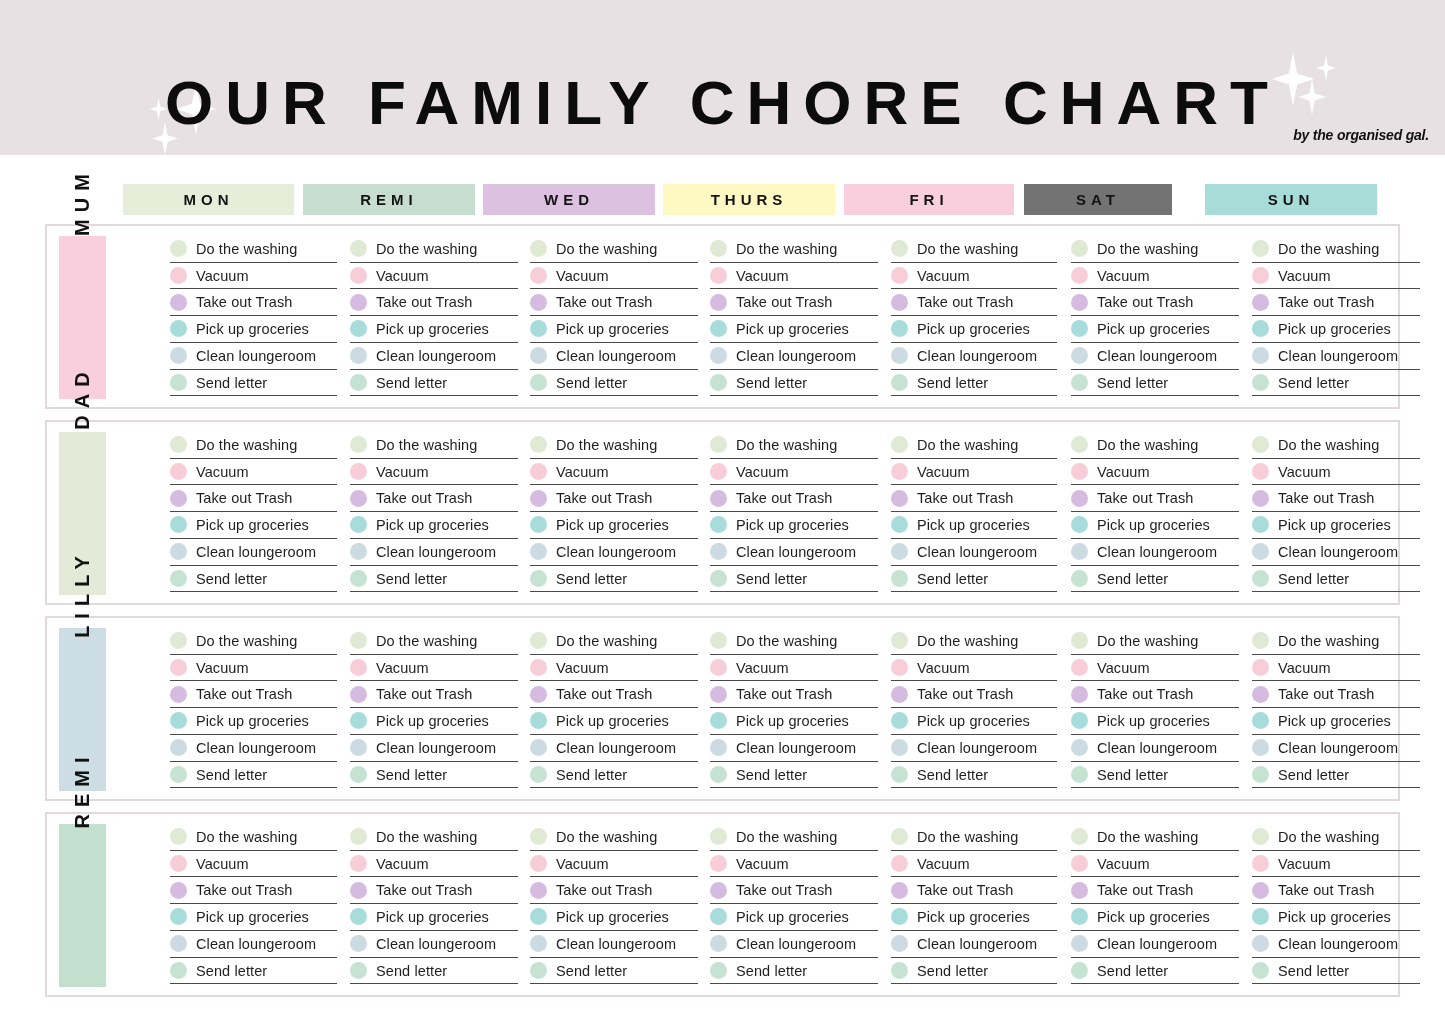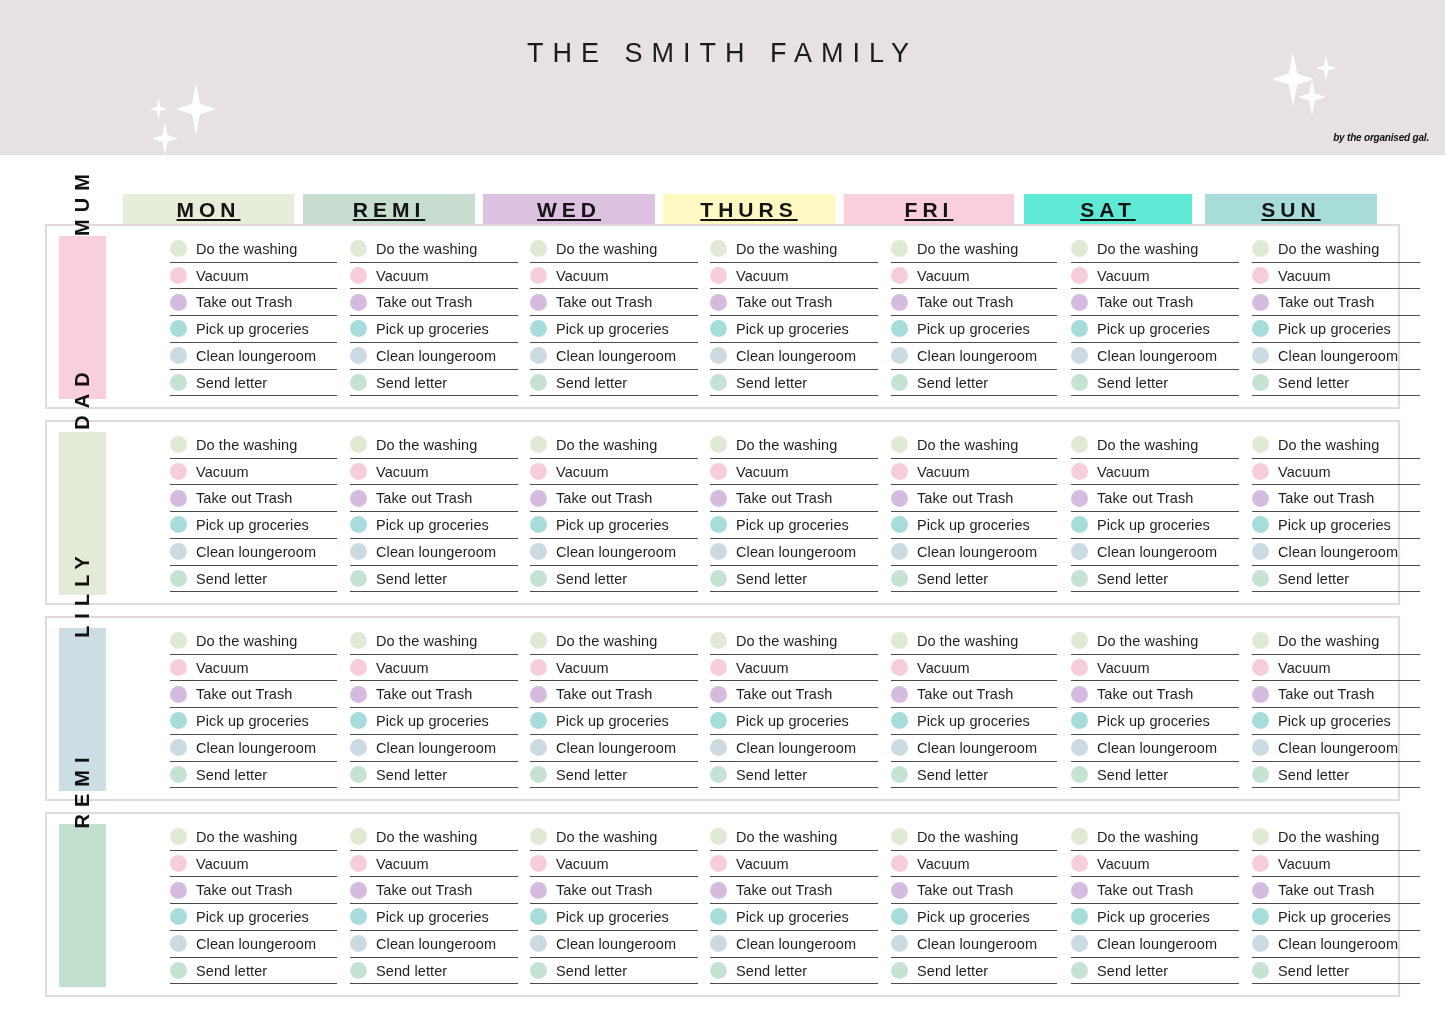--- a/index.html
+++ b/index.html
@@ -42,21 +42,21 @@
     letter-spacing: 12px;
     color: #0c0c0c;
     font-weight: 700;
     line-height: 1.0;
     font-family: "Liberation Sans", sans-serif;
   }
   .banner-credit {
     position: absolute;
     right: 16px;
     bottom: 12px;
-    font-size: 10px;
+    font-size: 14px;
     font-weight: 700;
     color: #111111;
     letter-spacing: -0.2px;
     font-style: italic;
   }
 
   
   .spark {
     position: absolute;
     background: #ffffff;
@@ -68,30 +68,29 @@
 
   
   .days-row {
     position: relative;
     width: 1445px;
     height: 36px;
     margin-top: 27px;
   }
   .day-cell {
     position: absolute;
-    top: 12px;
+    top: 2px;
     height: 31px;
     line-height: 31px;
     text-align: center;
-    font-size: 21px;
+    font-size: 15px;
     letter-spacing: 5px;
     font-weight: 600;
     color: #141414;
     font-family: "Liberation Sans", sans-serif;
-    text-decoration: underline;
   }
 
   
   .rows-wrap {
     position: relative;
     width: 1445px;
     margin-top: 6px;
   }
   .person-card {
     position: relative;
@@ -165,31 +164,31 @@
 <div class="banner">
 
   <div class="spark s" style="left:176px;top:83px;width:40px;height:52px;"></div>
   <div class="spark s" style="left:150px;top:98px;width:17px;height:22px;"></div>
   <div class="spark s" style="left:152px;top:122px;width:26px;height:33px;"></div>
 
   <div class="spark s" style="left:1272px;top:52px;width:42px;height:54px;"></div>
   <div class="spark s" style="left:1316px;top:55px;width:20px;height:26px;"></div>
   <div class="spark s" style="left:1298px;top:79px;width:28px;height:36px;"></div>
 
-  <div class="banner-subtitle">THE SMITH FAMILY</div>
+  <div class="banner-title">OUR FAMILY CHORE CHART</div>
   <div class="banner-credit">by the organised gal.</div>
 </div>
 
 <div class="days-row" id="days-row">
     <div class="day-cell" style="left: 123px; width: 171px; background: rgb(230, 238, 218);">MON</div>
     <div class="day-cell" style="left: 303px; width: 172px; background: rgb(198, 221, 208);">REMI</div>
     <div class="day-cell" style="left: 483px; width: 172px; background: rgb(220, 193, 224);">WED</div>
     <div class="day-cell" style="left: 663px; width: 172px; background: #fef9c3;">THURS</div>
     <div class="day-cell" style="left: 844px; width: 170px; background: rgb(249, 206, 221);">FRI</div>
-    <div class="day-cell" style="left: 1024px; width: 168px; background: #5eead4;">SAT</div>
+    <div class="day-cell" style="left: 1024px; width: 148px; background: #737373;">SAT</div>
     <div class="day-cell" style="left: 1205px; width: 172px; background: rgb(168, 220, 217);">SUN</div>
   </div>
 
 <div class="rows-wrap" id="rows-wrap">
     <div class="person-card">
       <div class="person-label" style="background: rgb(249, 206, 221);">
         <div class="person-label-text">MUM</div>
       </div>
       <div class="cols">
         <div class="day-col" style="left: 51px; width: 167px;">

